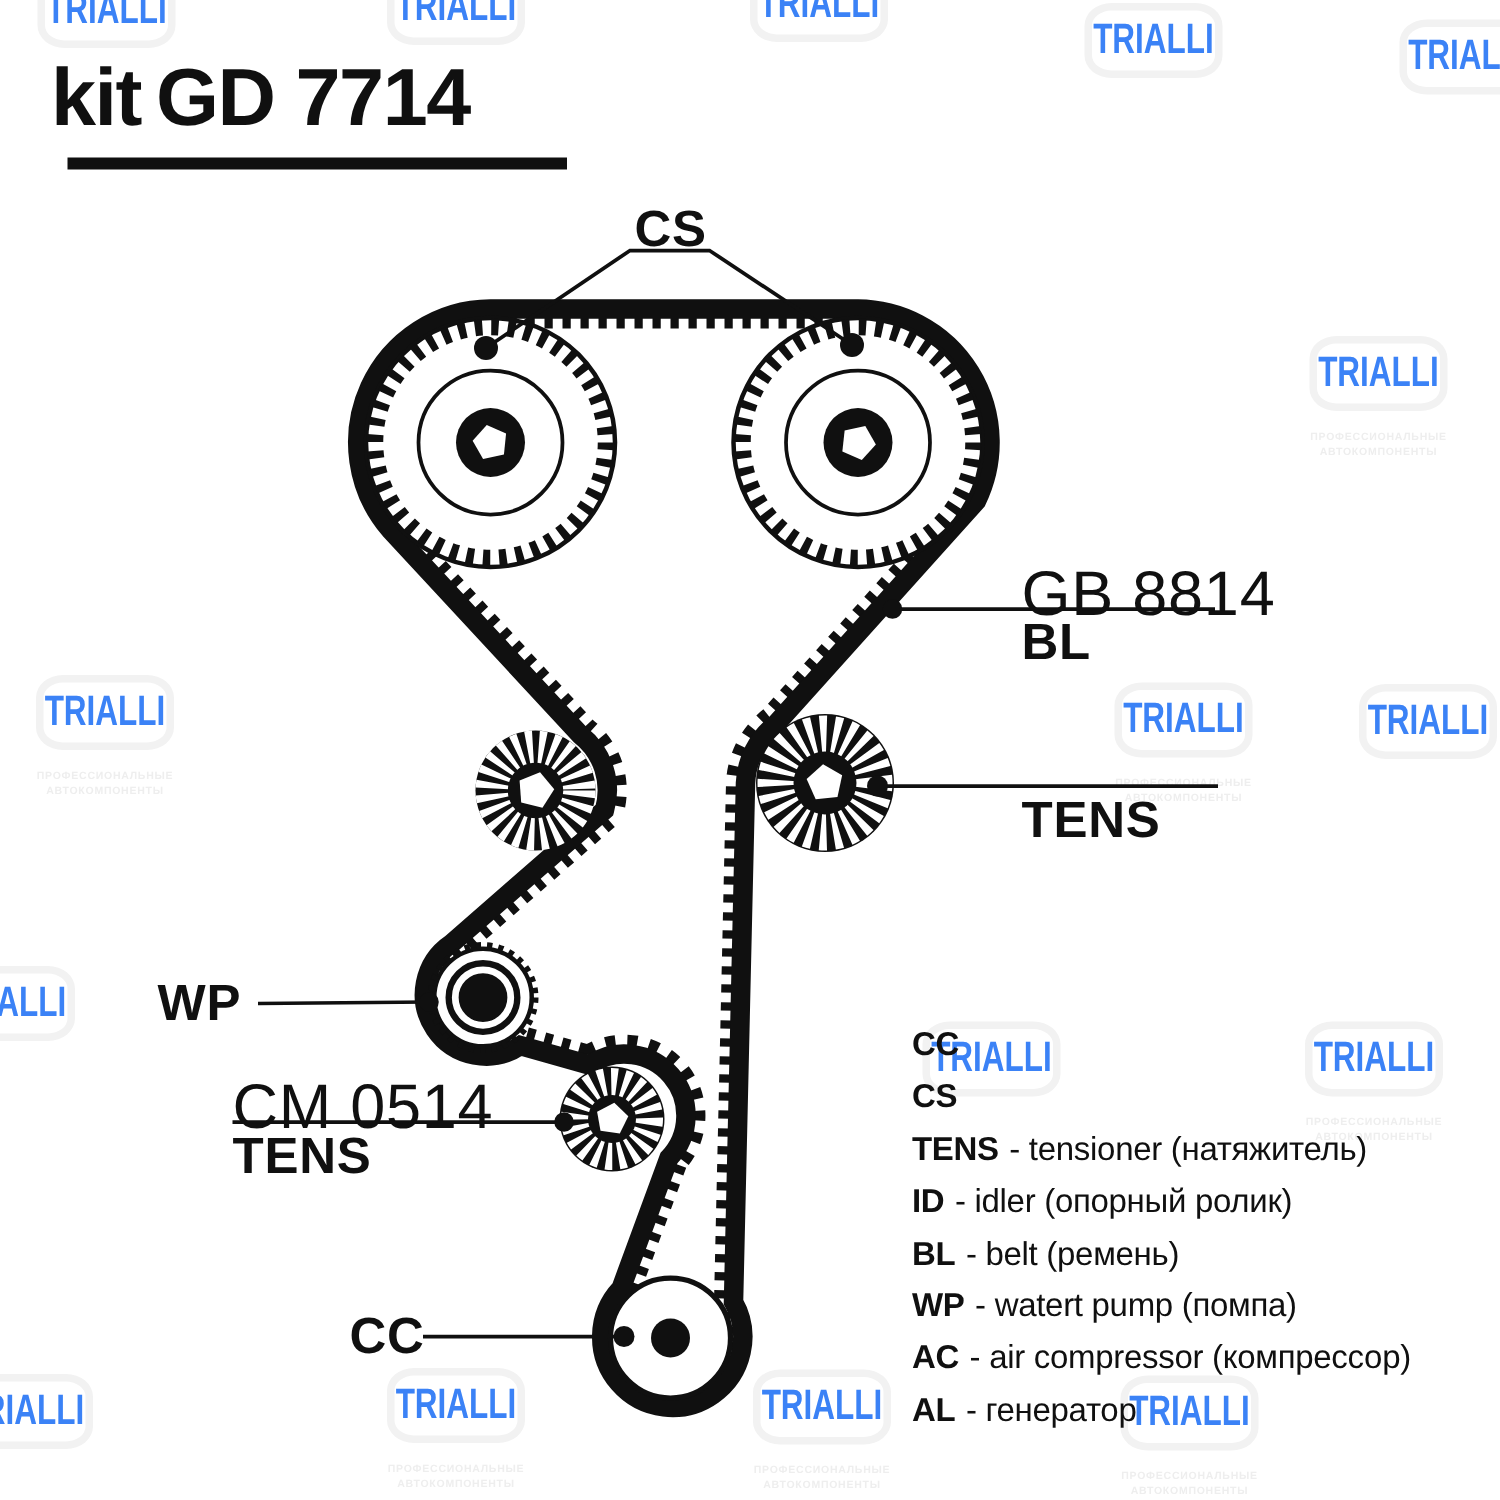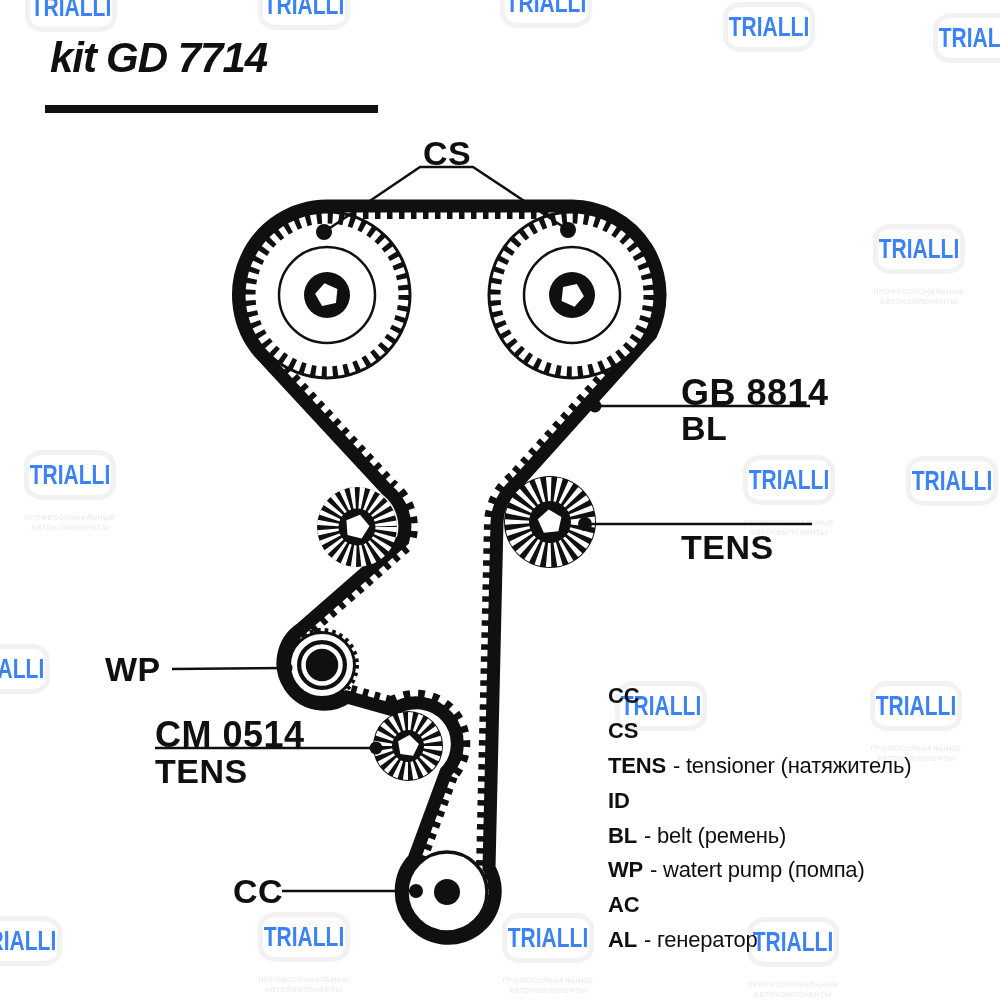--- a/index.html
+++ b/index.html
@@ -14,28 +14,28 @@
     box-sizing:border-box;width:92px;height:50px;
     border:5px solid #f2f2f2;border-radius:18px/15px;
     display:flex;align-items:center;justify-content:center;
     color:#3b82f6;font-weight:bold;font-size:21px;letter-spacing:0px;
   }
   .wm-box span{display:inline-block;transform:scaleY(1.35);}
   .wm-tag{margin-top:13px;font-size:7px;line-height:1.45;color:#eeeeee;letter-spacing:.5px;font-weight:bold;}
   
   svg.diagram{position:absolute;left:0;top:0;z-index:2;}
   
-  .title{position:absolute;left:50px;top:34px;z-index:3;font-size:42px;letter-spacing:-1px;white-space:nowrap;font-style:italic;}
+  .title{position:absolute;left:34px;top:34px;z-index:3;font-size:54px;letter-spacing:-1px;white-space:nowrap;}
   .title .t-prefix{font-weight:600;}
   .title .t-code{font-weight:800;margin-left:10px;}
   .title-bar{position:absolute;left:45px;top:105px;width:333px;height:8px;background:#101010;z-index:3;}
   
   .lbl{position:absolute;z-index:3;white-space:nowrap;}
   .lbl-plain{font-size:34px;font-weight:600;letter-spacing:.5px;}
-  .lbl-code{font-size:36px;font-weight:700;letter-spacing:.5px;}
+  .lbl-code{font-size:42px;font-weight:400;letter-spacing:.5px;}
   
   .legend{position:absolute;left:608px;top:679px;z-index:3;font-size:22px;letter-spacing:-.2px;}
   .lrow{height:34.8px;display:flex;align-items:center;}
   .lrow b{font-weight:800;}
   .lrow span{margin-left:7px;font-weight:400;}
 </style>
 </head>
 <body>
 
 <div class="stage">
@@ -246,31 +246,33 @@
       </div>
     <div class="lrow">
         <b>CS</b>
       </div>
     <div class="lrow">
         <b>TENS</b>
         <span>- tensioner (натяжитель)</span>
       </div>
     <div class="lrow">
         <b>ID</b>
+        <span>- idler (опорный ролик)</span>
       </div>
     <div class="lrow">
         <b>BL</b>
         <span>- belt (ремень)</span>
       </div>
     <div class="lrow">
         <b>WP</b>
         <span>- watert pump (помпа)</span>
       </div>
     <div class="lrow">
         <b>AC</b>
+        <span>- air compressor (компрессор)</span>
       </div>
     <div class="lrow">
         <b>AL</b>
         <span>- генератор</span>
       </div>
   </div>
 
 </div>
 
 </body></html>

